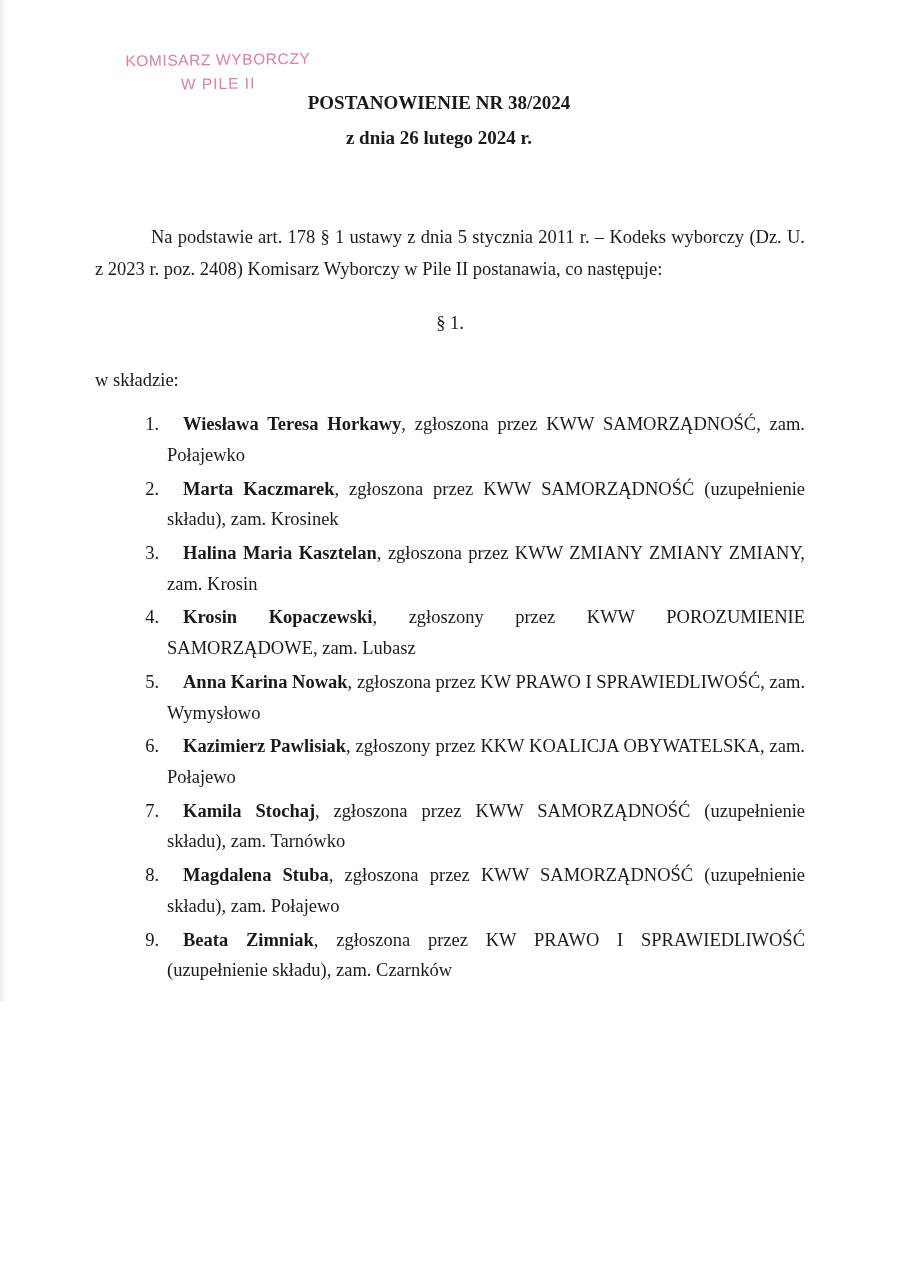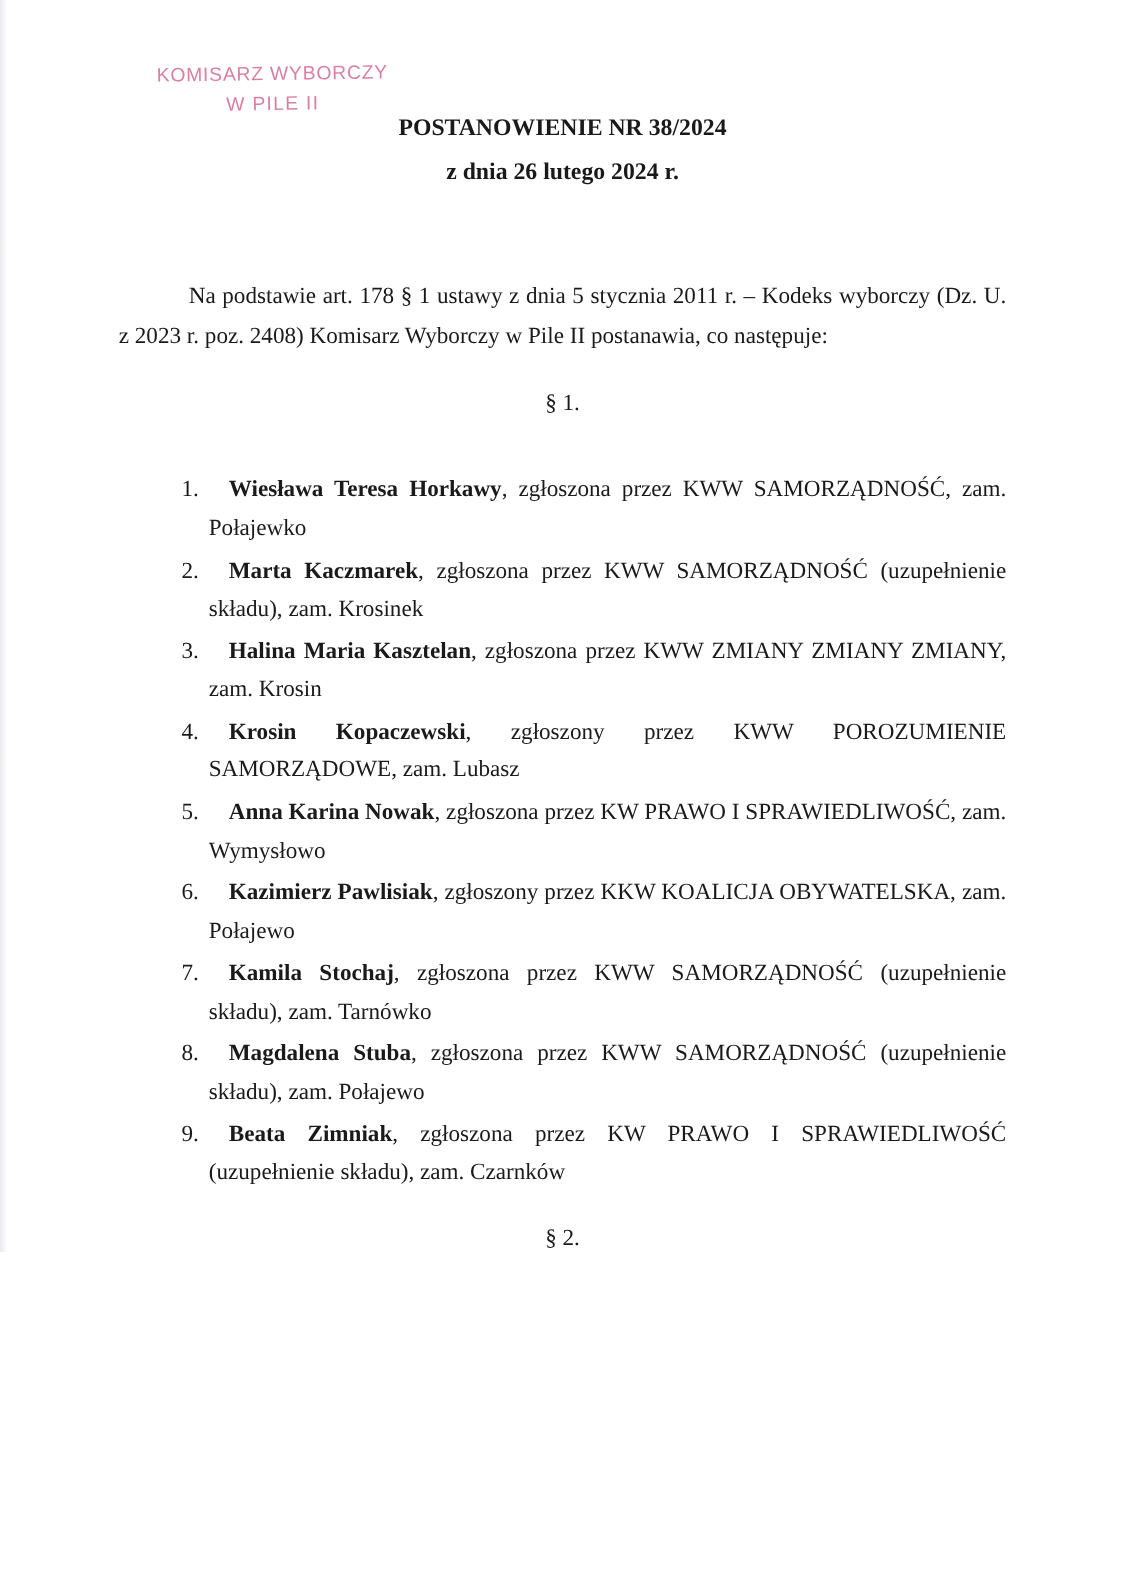--- a/index.html
+++ b/index.html
@@ -39,21 +39,21 @@
     letter-spacing: .6px;
     line-height: 1.55;
     opacity: .78;
     transform: rotate(-0.8deg);
   }
   .header-stamp .l2 { letter-spacing: 1px; }
 
   
   .title-block {
     position: absolute;
-    left: 95px;
+    left: 84px;
     top: 86px;
     width: 710px;
     text-align: center;
     font-weight: bold;
     font-size: 19px;
     line-height: 1.82;
   }
 
   
   .body {
@@ -170,20 +170,21 @@
     <div>z dnia 26 lutego 2024 r.</div>
   </div>
 
   <div class="body">
 
     <p class="para indent">Na podstawie art. 178 § 1 ustawy z dnia 5 stycznia 2011 r. – Kodeks wyborczy (Dz. U. z 2023 r. poz. 2408) Komisarz Wyborczy w Pile II postanawia, co następuje:</p>
 
     <div class="section-mark">§ 1.</div>
 
     <div class="gap-sm"></div>
+    <p class="para noj">w składzie:</p>
 
     <ol class="members">
       <li><span class="nm">Wiesława Teresa Horkawy</span><span>, zgłoszona przez KWW SAMORZĄDNOŚĆ, zam. Połajewko</span></li>
       <li><span class="nm">Marta Kaczmarek</span><span>, zgłoszona przez KWW SAMORZĄDNOŚĆ (uzupełnienie składu), zam. Krosinek</span></li>
       <li><span class="nm">Halina Maria Kasztelan</span><span>, zgłoszona przez KWW ZMIANY ZMIANY ZMIANY, zam. Krosin</span></li>
       <li><span class="nm">Krosin Kopaczewski</span><span>, zgłoszony przez KWW POROZUMIENIE SAMORZĄDOWE, zam. Lubasz</span></li>
       <li><span class="nm">Anna Karina Nowak</span><span>, zgłoszona przez KW PRAWO I SPRAWIEDLIWOŚĆ, zam. Wymysłowo</span></li>
       <li><span class="nm">Kazimierz Pawlisiak</span><span>, zgłoszony przez KKW KOALICJA OBYWATELSKA, zam. Połajewo</span></li>
       <li><span class="nm">Kamila Stochaj</span><span>, zgłoszona przez KWW SAMORZĄDNOŚĆ (uzupełnienie składu), zam. Tarnówko</span></li>
       <li><span class="nm">Magdalena Stuba</span><span>, zgłoszona przez KWW SAMORZĄDNOŚĆ (uzupełnienie składu), zam. Połajewo</span></li>

